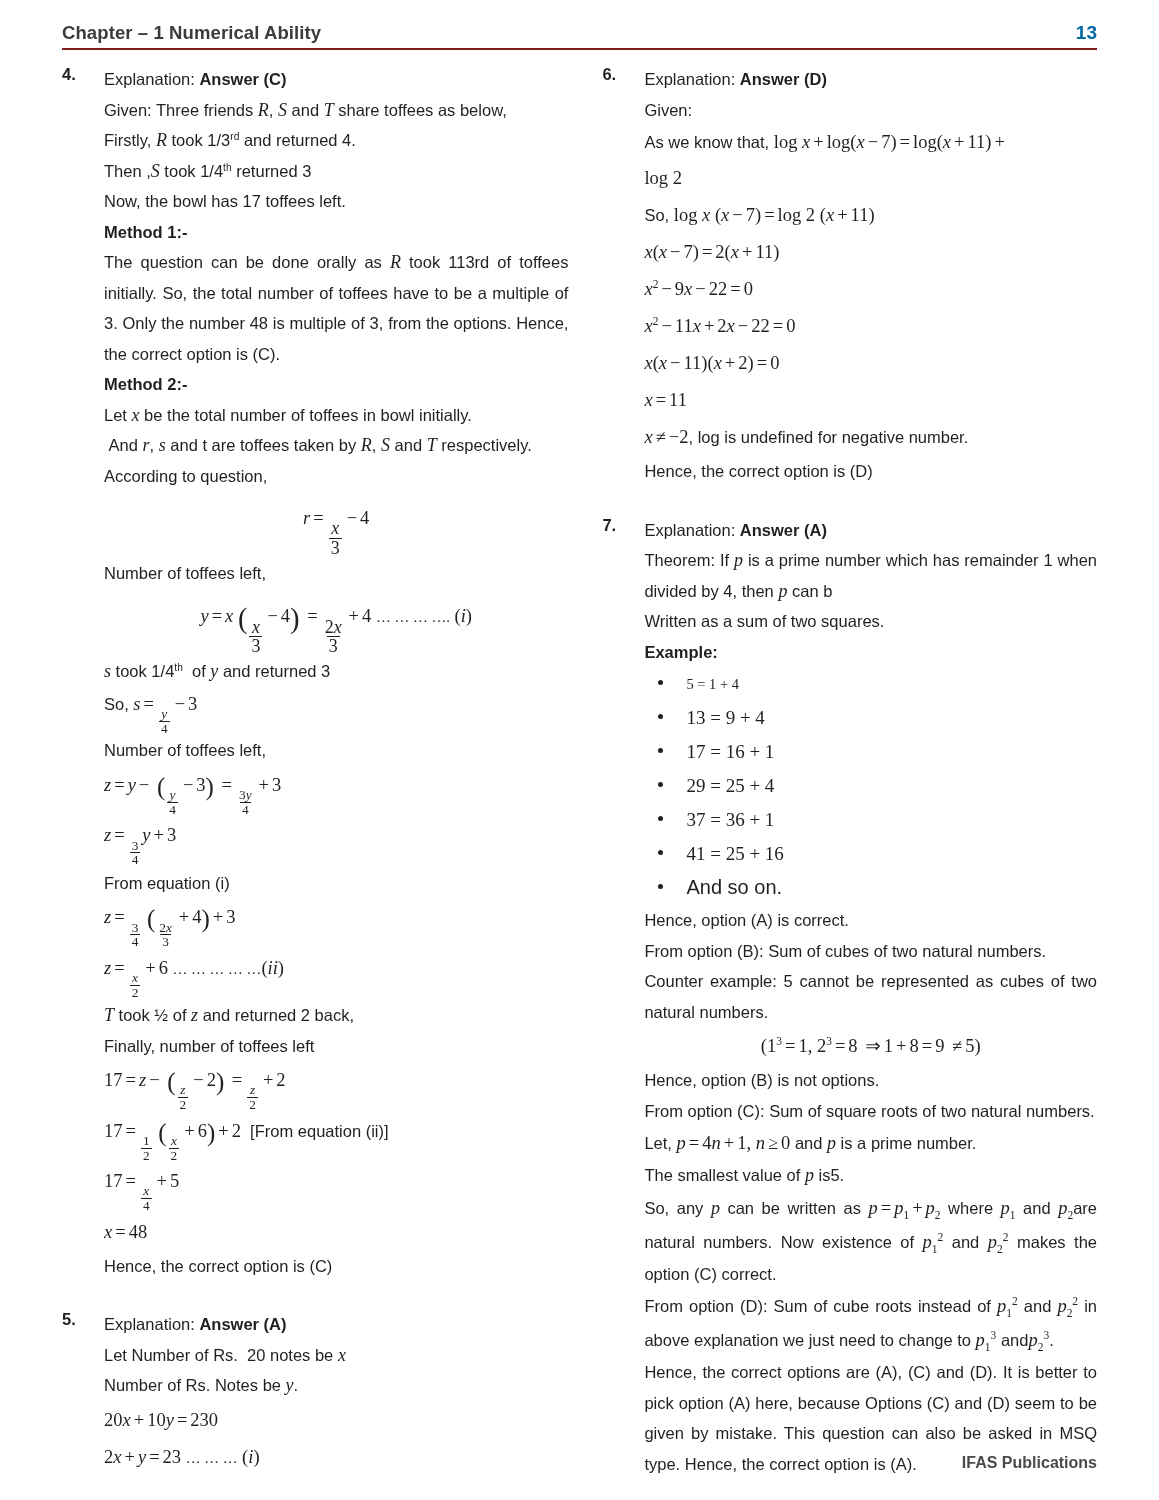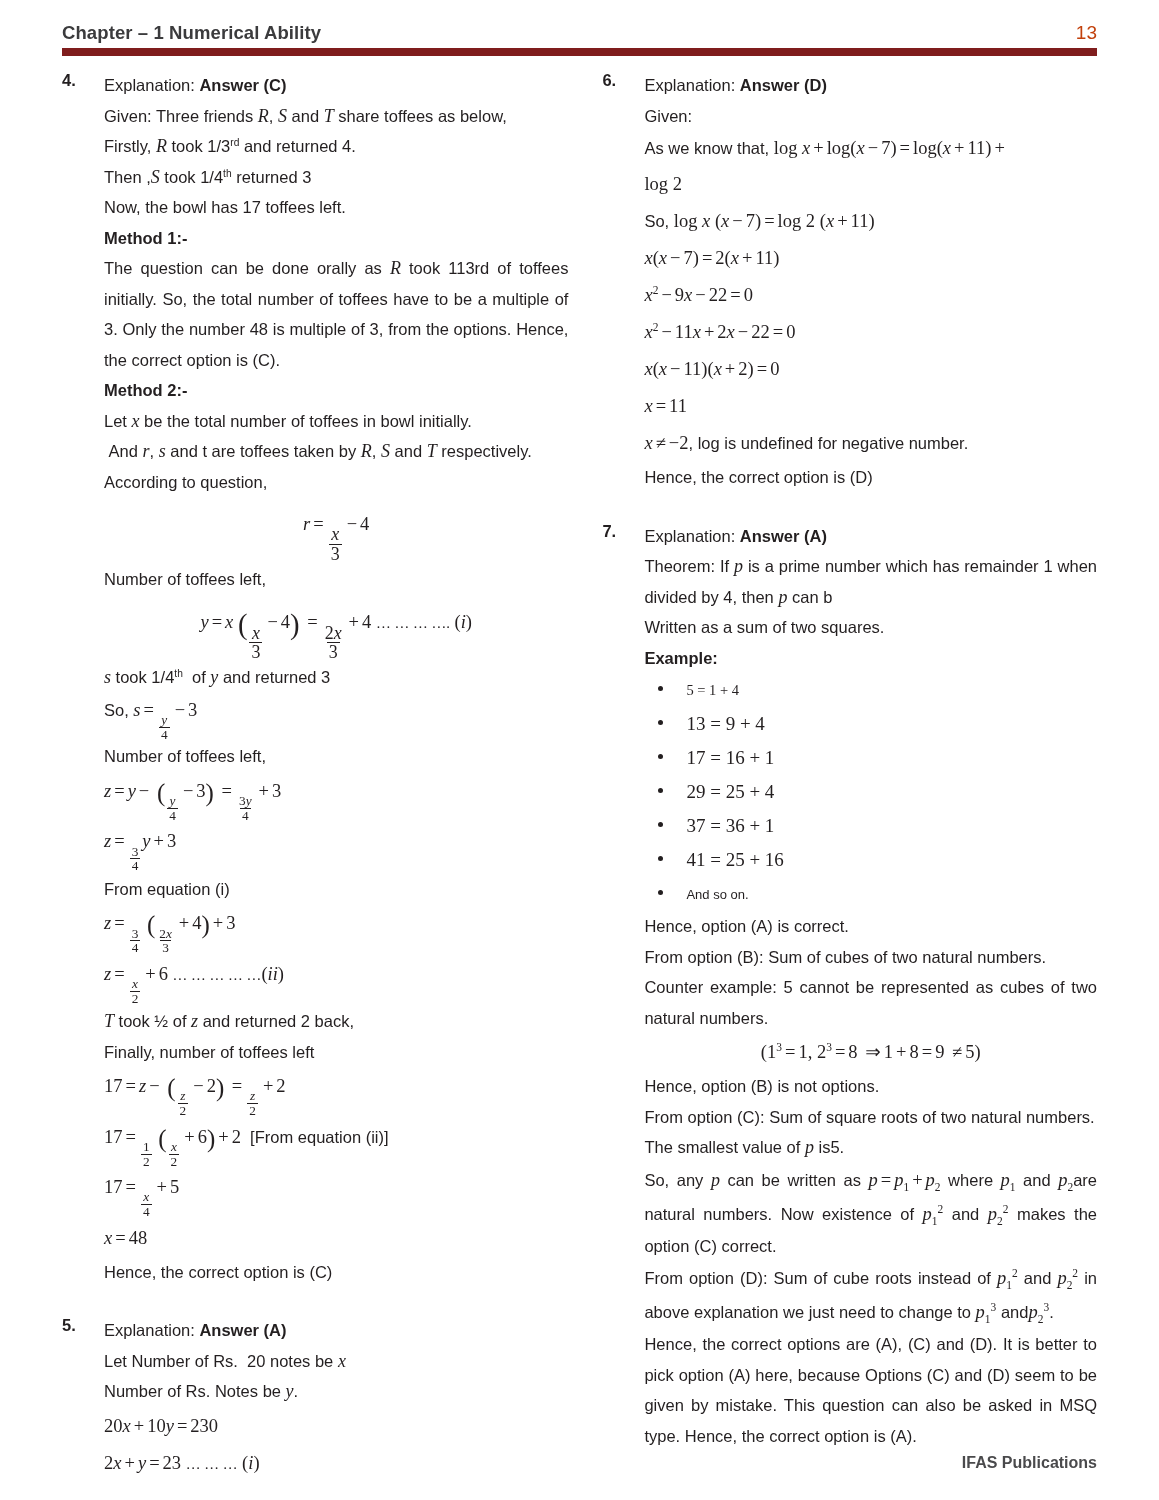--- a/index.html
+++ b/index.html
@@ -10,27 +10,27 @@
     font-family: "Liberation Sans", sans-serif;
     color: #231f20;
     position: relative;
     overflow: hidden;
   }
   .page { position:absolute; inset:0; padding: 22px 62px 0 62px; }
 
   
   .pg-header {
     display:flex; align-items:flex-end; justify-content:space-between;
-    border-bottom: 8px solid #7f1d1d;
+    border-bottom: 2px solid #7f1d1d;
     padding-bottom: 4px;
   }
   .pg-header .chap {
     font-size: 18.5px; font-weight: 600; color:#3b3b3d; letter-spacing:.1px;
   }
-  .pg-header .pgno { font-size: 19px; font-weight: 400; color:#c2410c;margin-left:25px; }
+  .pg-header .pgno { font-size: 19px; font-weight: 700; color:#0369a1;margin-left:25px; }
 
   
   .columns { display:flex; gap: 34px; margin-top: 14px; }
   .col { width: 512px; }
   .col.right { width: 500px; }
 
   
   .qblock { display:flex; margin-bottom: 2px; }
   .qnum {
     width: 42px; flex: 0 0 42px;
@@ -86,21 +86,21 @@
   ul.bul li {
     font-size: 16.5px; line-height: 33px;
     padding-left: 42px; position: relative; color:#231f20;
   }
   ul.bul li .dot {
     position:absolute; left: 14px; top: 13px;
     width: 5px; height: 5px; border-radius:50%; background:#231f20;
   }
   ul.bul li .mtxt { font-family:"Liberation Serif", serif; font-size: 19px; margin-top: 38px; }
   ul.bul li.tiny .mtxt { font-size: 14.5px; }
-  ul.bul li .plain { font-size: 13px; font-family:"Liberation Sans",sans-serif; }
+  ul.bul li .plain { font-size: 20px; font-family:"Liberation Sans",sans-serif; }
 
   
   .footer {
     position:absolute; right: 62px; bottom: 28px;
     font-size: 16px; font-weight: 700; color:#4a4a4c;
   }
 </style>
 </head>
 <body>
 
@@ -363,20 +363,23 @@
           <div class="ln">From option (B): Sum of cubes of two natural numbers.</div>
           <div class="ln just">Counter example: 5 cannot be represented as cubes of two natural numbers.</div>
 
           <div class="eq eqline center">
             (1<sup class="sm">3</sup><span class="op">=</span>1, 2<sup class="sm">3</sup><span class="op">=</span>8 <span class="op">⇒</span>1<span class="op">+</span>8<span class="op">=</span>9 <span class="op">≠</span>5)
           </div>
 
           <div class="ln">Hence, option (B) is not options.</div>
           <div class="ln just">From option (C): Sum of square roots of two natural numbers.</div>
           <div class="ln">
+            Let, <span class="eq"><i>p</i><span class="op">=</span>4<i>n</i><span class="op">+</span>1, <i>n</i><span class="op">≥</span>0</span> and <span class="m">p</span> is a prime number.
+          </div>
+          <div class="ln">
             The smallest value of <span class="m">p</span> is5.
           </div>
           <div class="ln just">
             So, any <span class="m">p</span> can be written as <span class="eq"><i>p</i><span class="op">=</span><i>p</i><sub class="sm">1</sub><span class="op">+</span><i>p</i><sub class="sm">2</sub></span> where <span class="eq"><i>p</i><sub class="sm">1</sub></span> and <span class="eq"><i>p</i><sub class="sm">2</sub></span>are natural numbers. Now existence of <span class="eq"><i>p</i><sub class="sm">1</sub><sup class="sm">2</sup></span> and <span class="eq"><i>p</i><sub class="sm">2</sub><sup class="sm">2</sup></span> makes the option (C) correct.
           </div>
           <div class="ln just">
             From option (D): Sum of cube roots instead of <span class="eq"><i>p</i><sub class="sm">1</sub><sup class="sm">2</sup></span> and <span class="eq"><i>p</i><sub class="sm">2</sub><sup class="sm">2</sup></span> in above explanation we just need to change to <span class="eq"><i>p</i><sub class="sm">1</sub><sup class="sm">3</sup></span> and<span class="eq"><i>p</i><sub class="sm">2</sub><sup class="sm">3</sup></span>.
           </div>
           <div class="ln just">Hence, the correct options are (A), (C) and (D). It is better to pick option (A) here, because Options (C) and (D) seem to be given by mistake. This question can also be asked in MSQ type. Hence, the correct option is (A).</div>
         </div>

